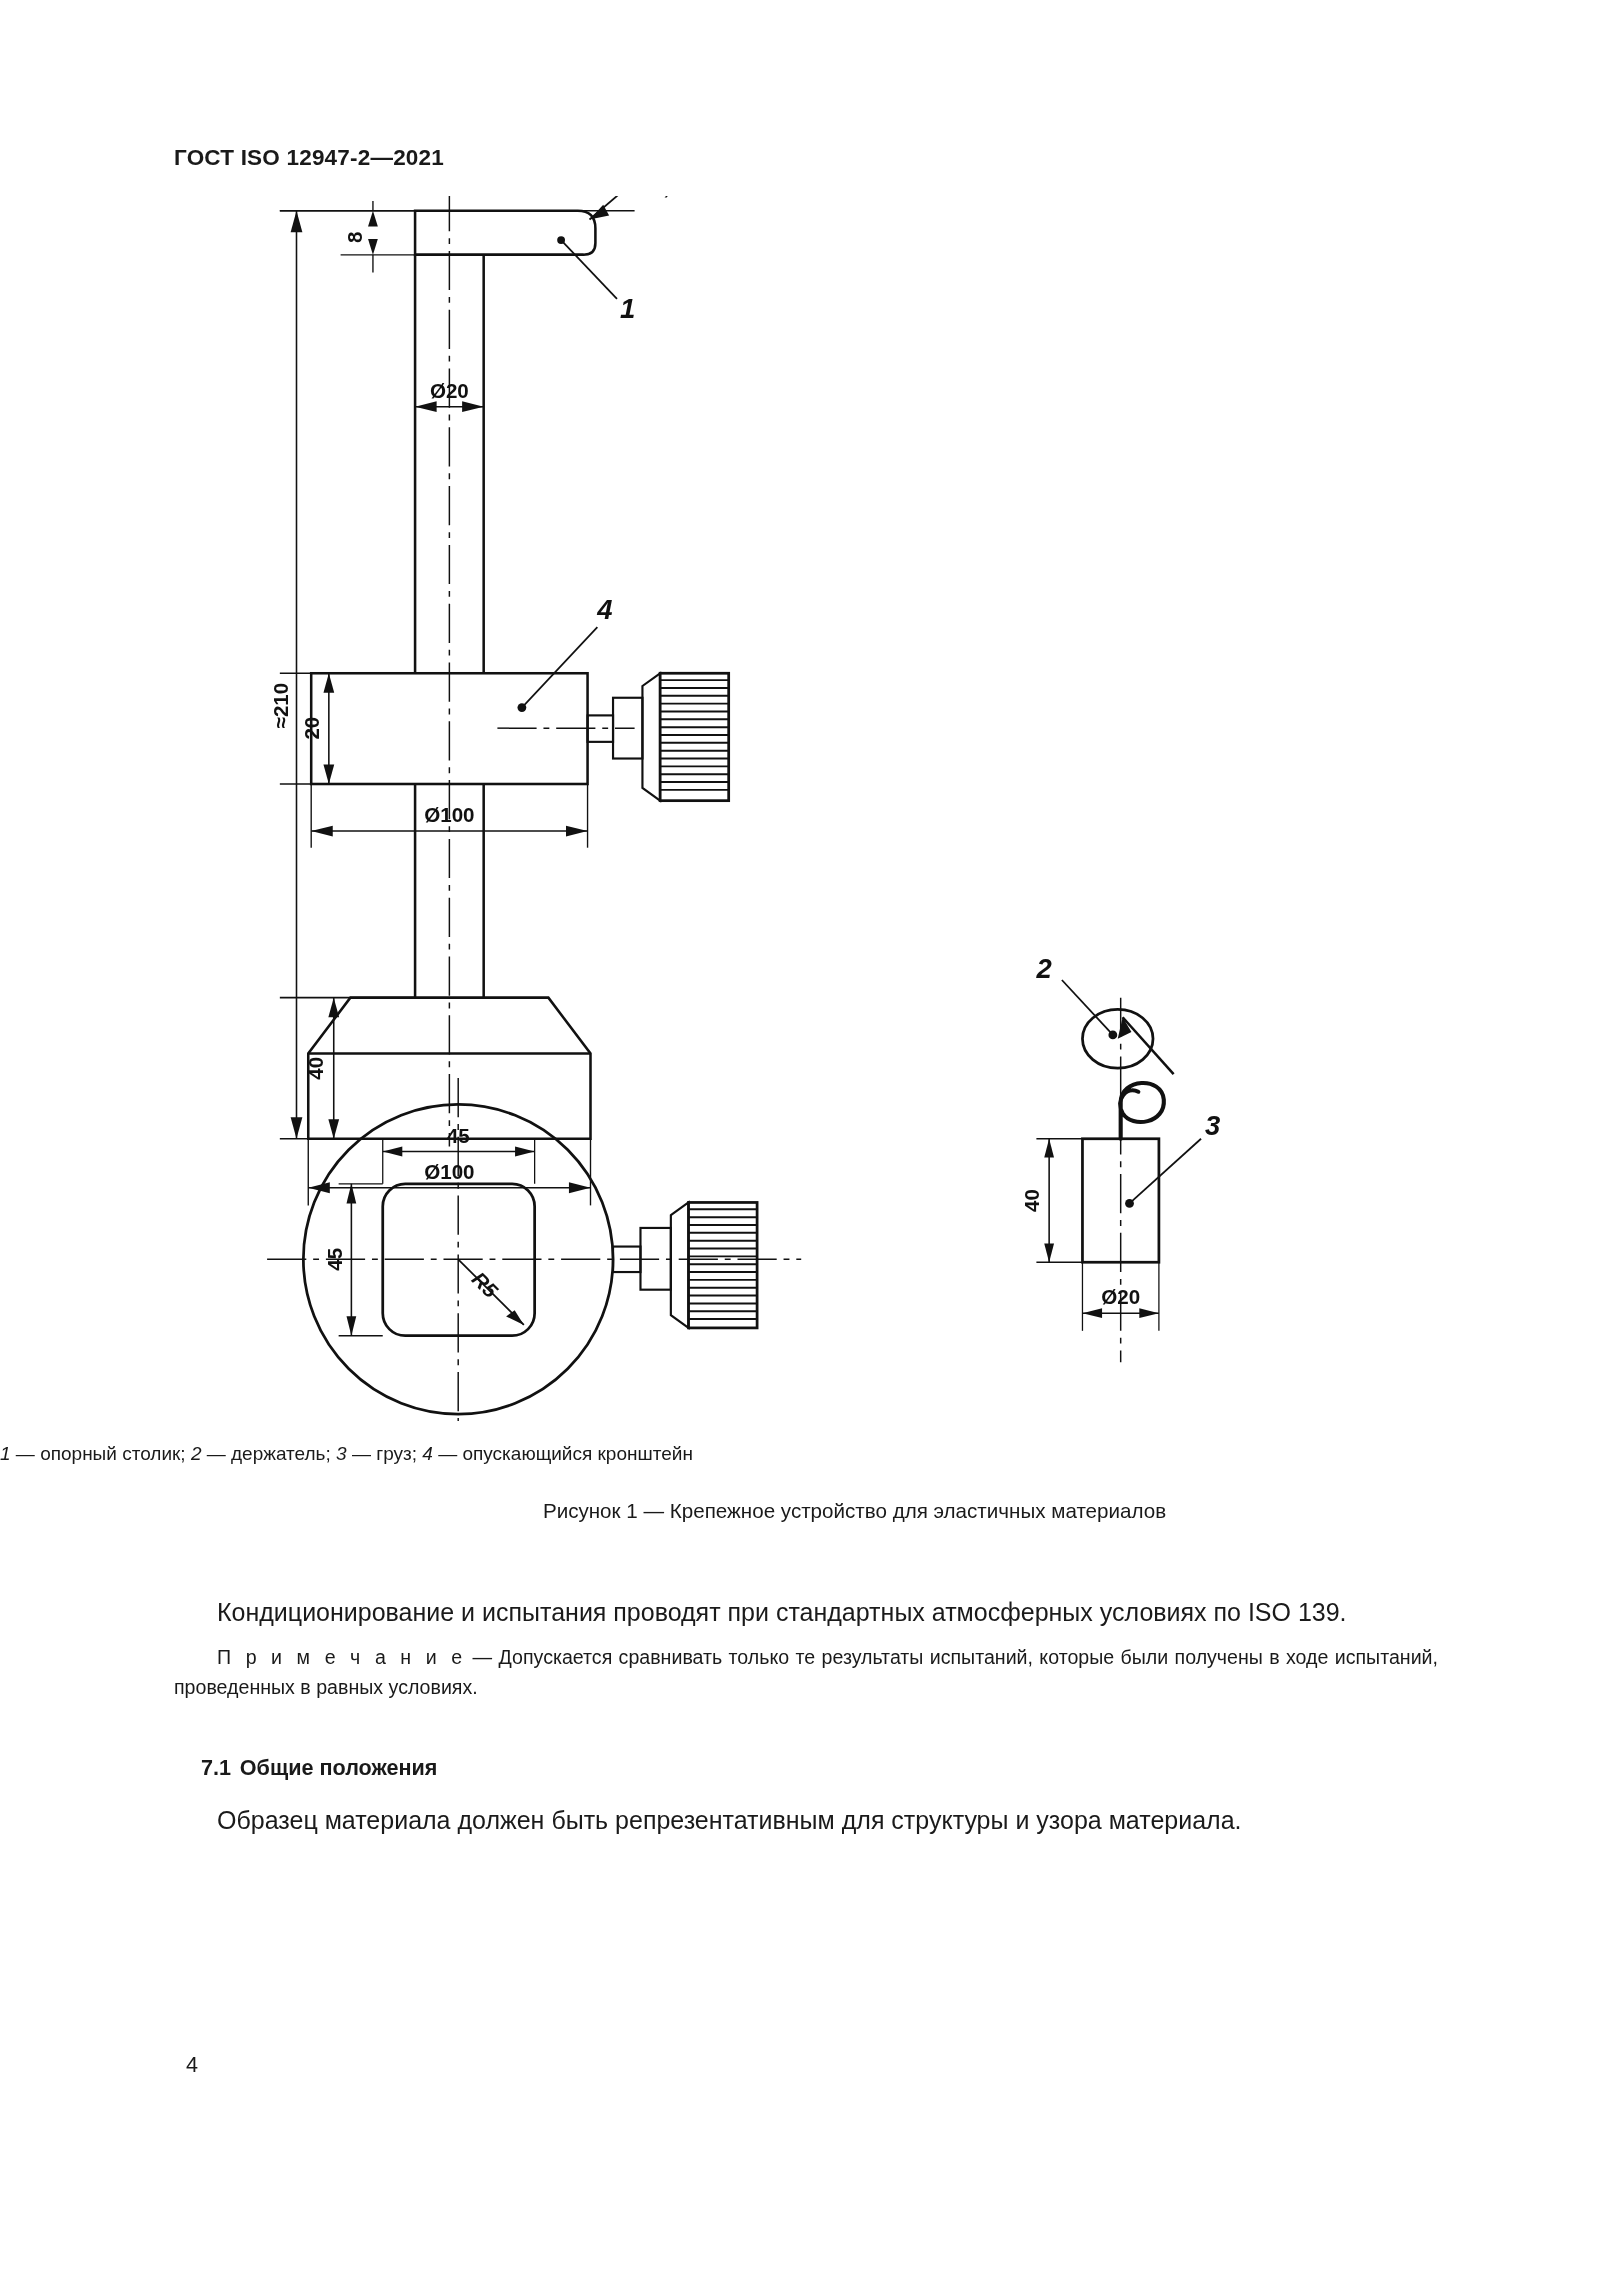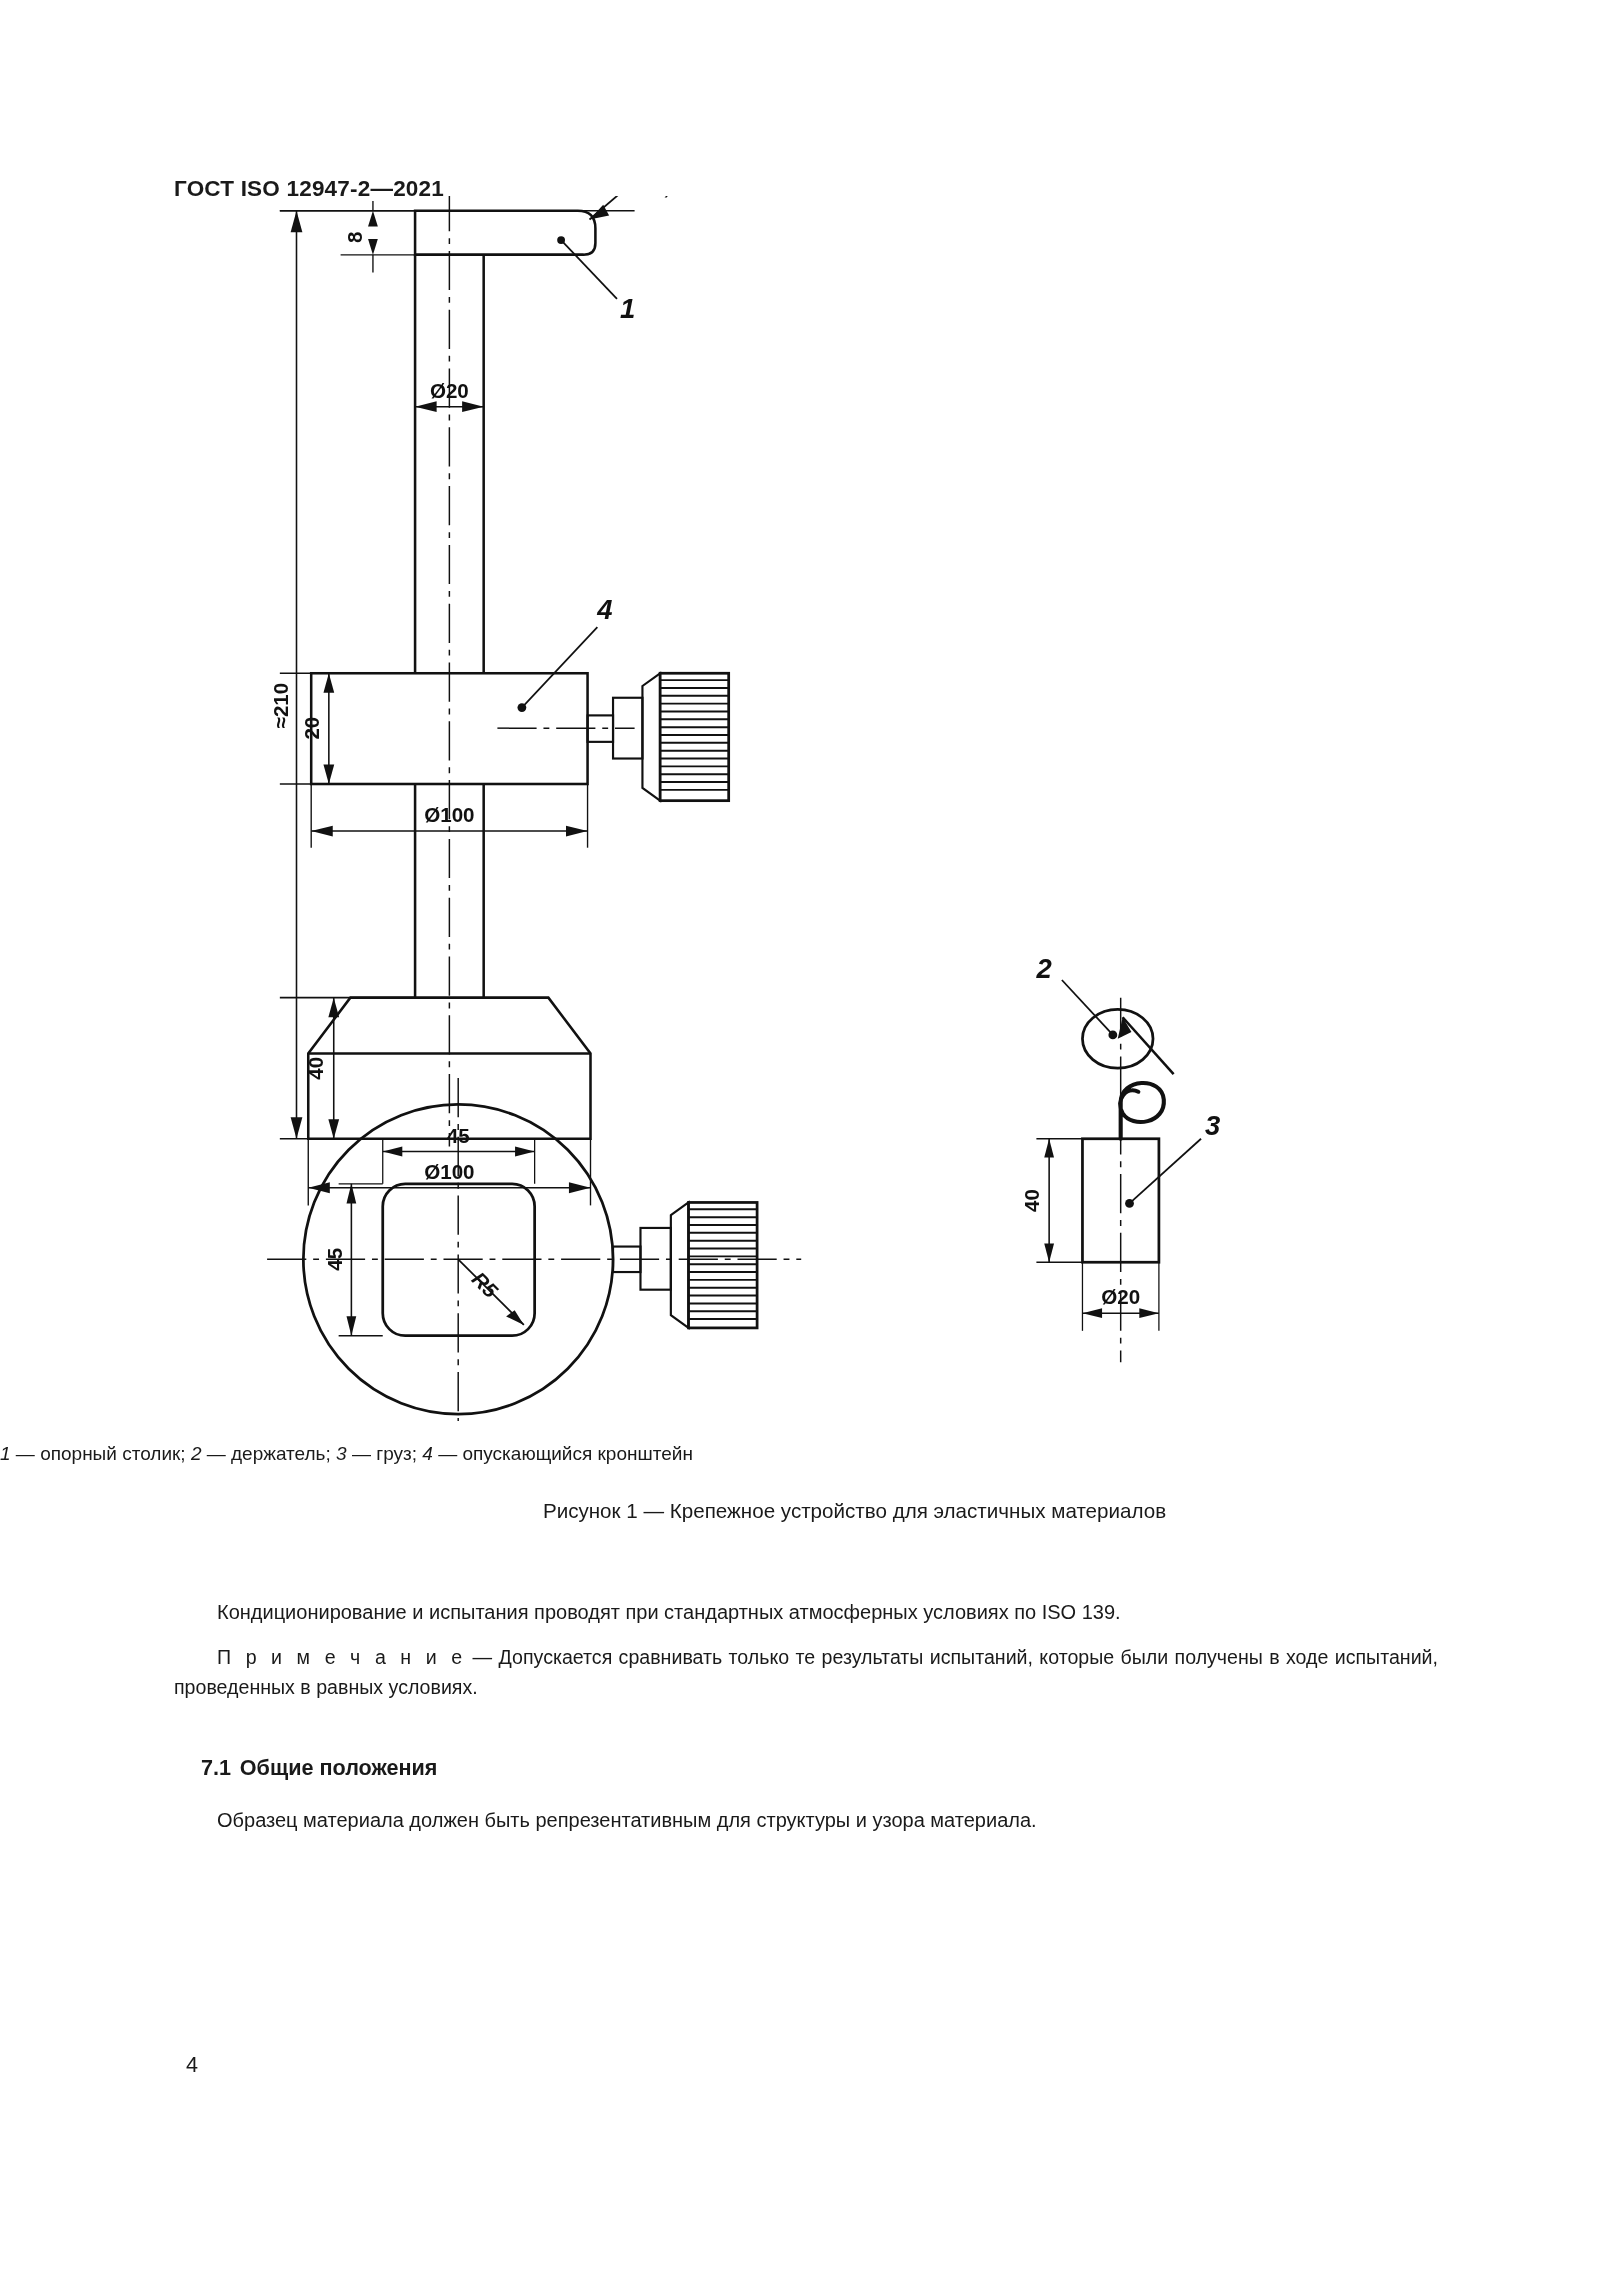--- a/index.html
+++ b/index.html
@@ -18,21 +18,20 @@
 
   
   .page-header {
     position: absolute;
     top: 145px;
     left: 174px;
     font-size: 22.5px;
     font-weight: bold;
     letter-spacing: 0.2px;
     white-space: nowrap;
-    margin-top: 31px;
   }
 
   
   .figure-block {
     position: absolute;
     top: 196px;
     left: 0;
     width: 1621px;
   }
   .figure-drawing {
@@ -82,21 +81,21 @@
   h3.sub-head {
     font-size: 21.6px;
     font-weight: bold;
     margin: 0;
     padding: 0;
     line-height: 31px;
   }
   h3.sub-head .sec-num { margin-right: 8.8px; margin-left: 27px; }
 
   p.para {
-    font-size: 20px;
+    font-size: 25px;
     line-height: 31px;
     margin: 0;
     text-align: justify;
     text-indent: 43px;
     hyphens: none;
   }
 
   p.note {
     font-size: 19.6px;
     line-height: 30px;

